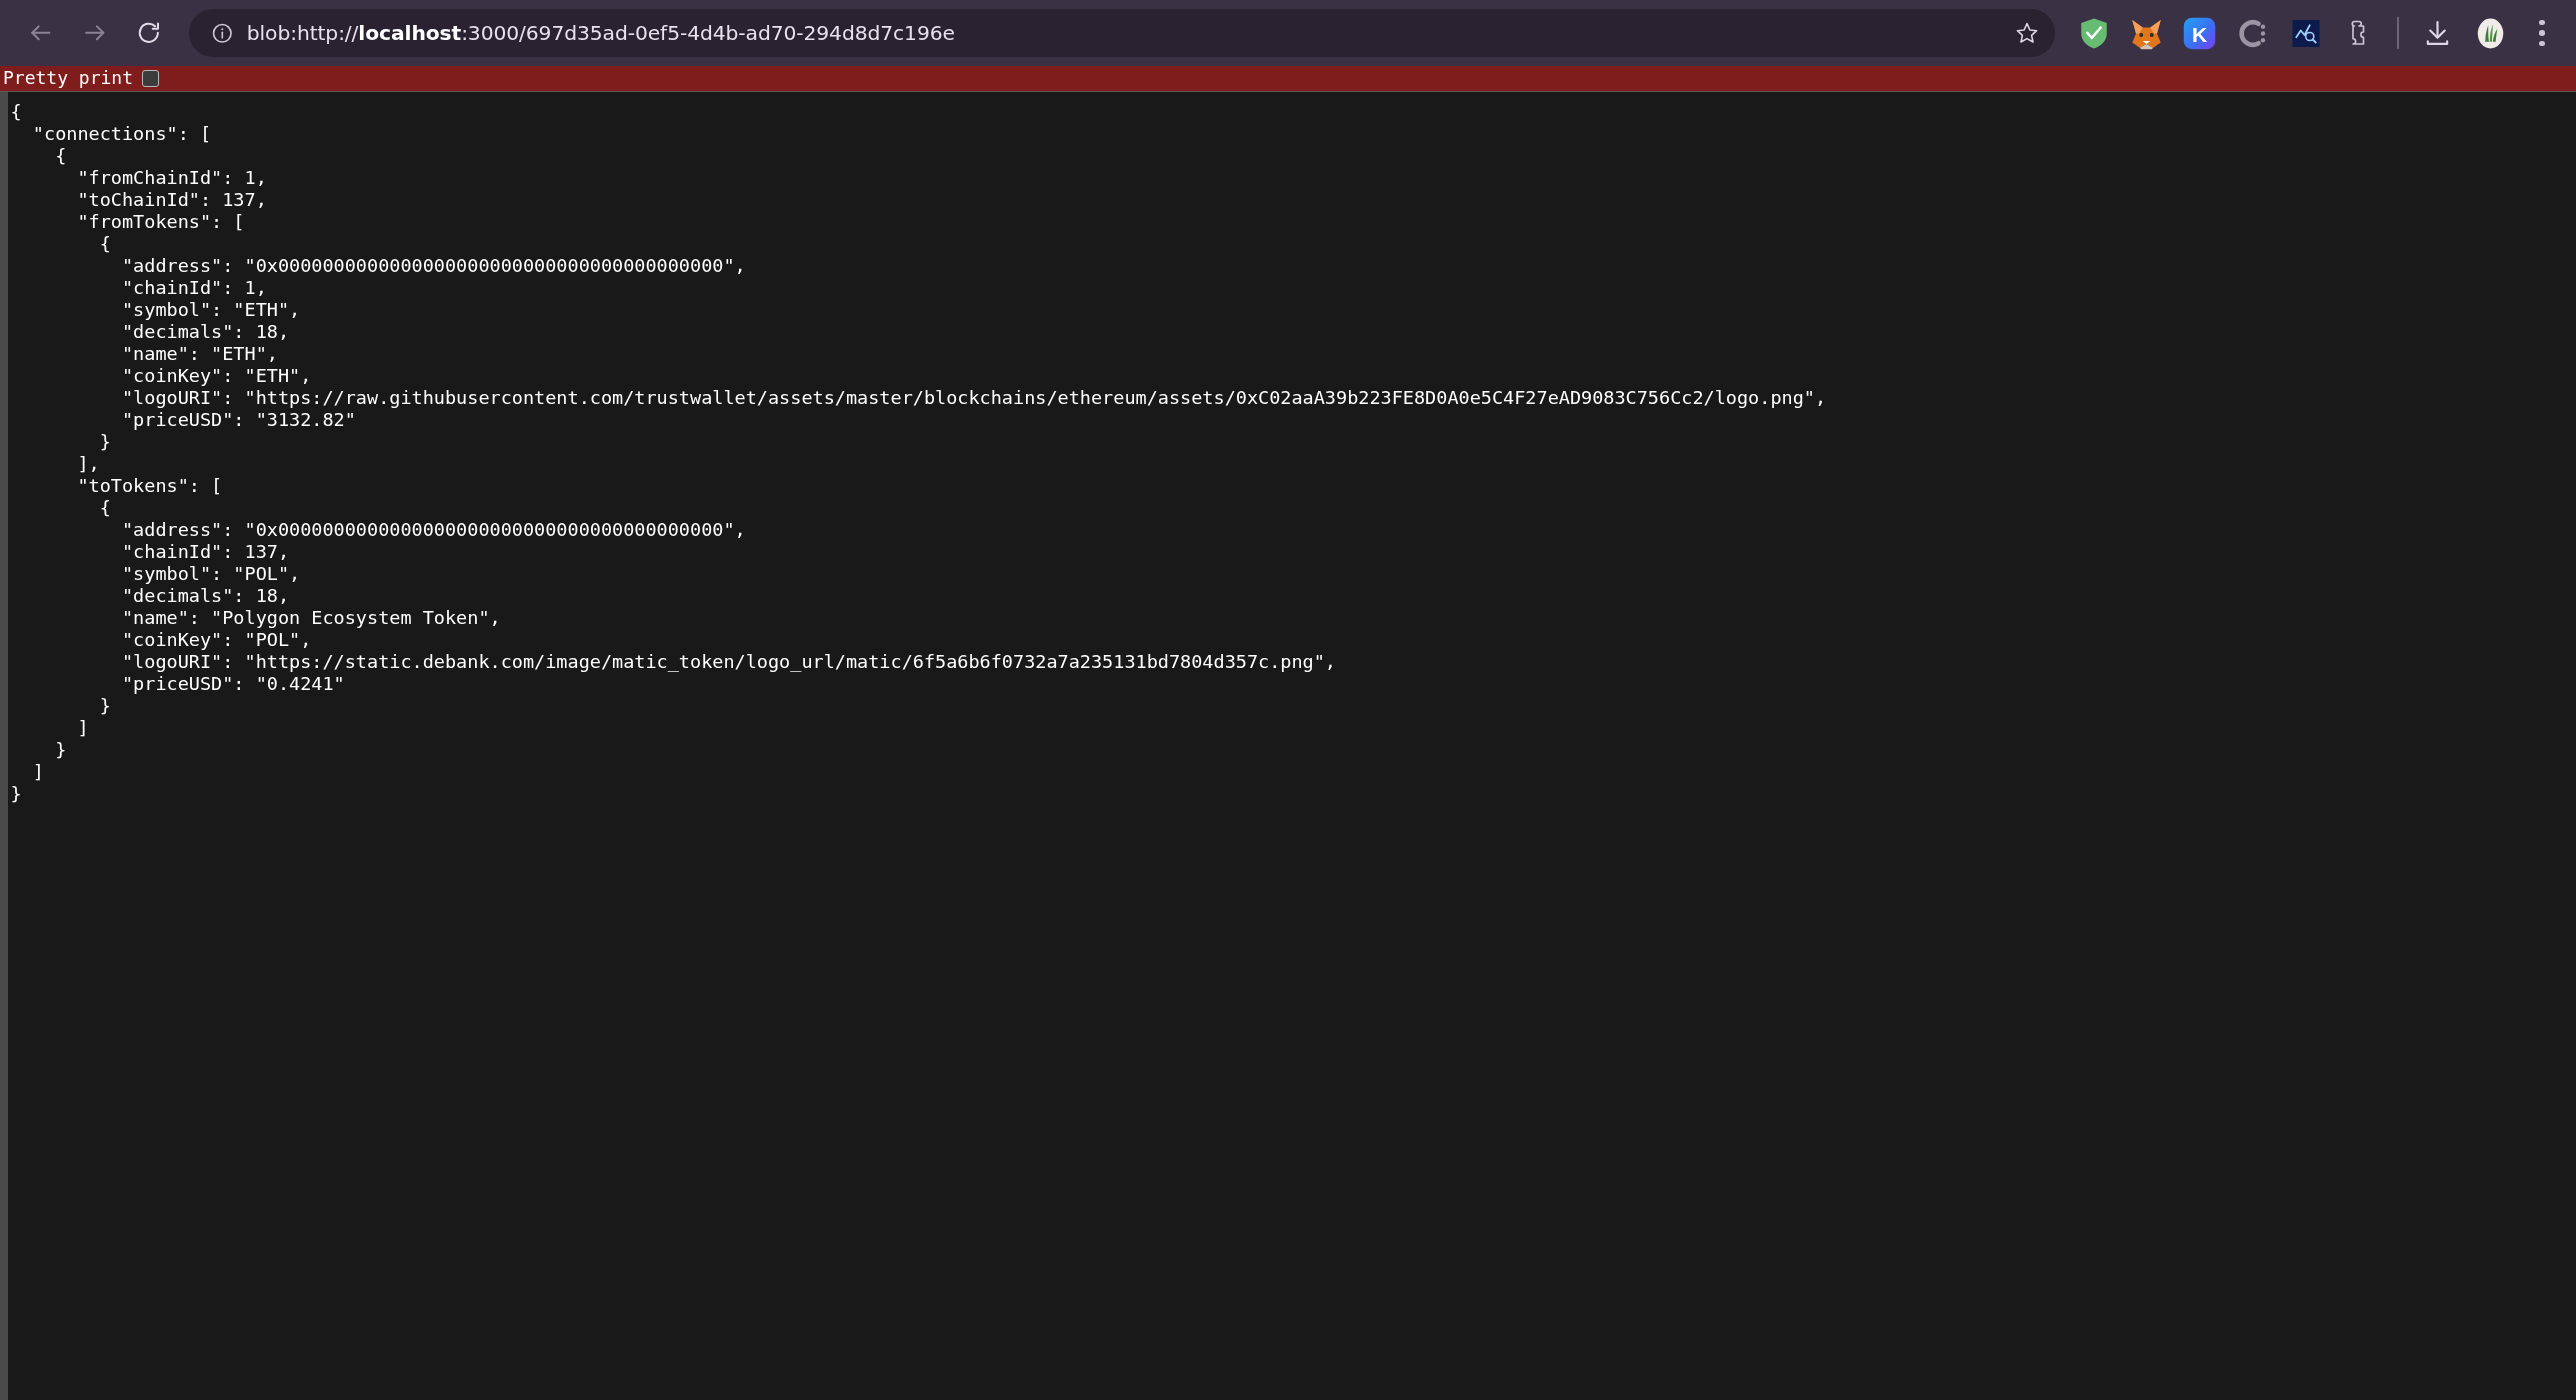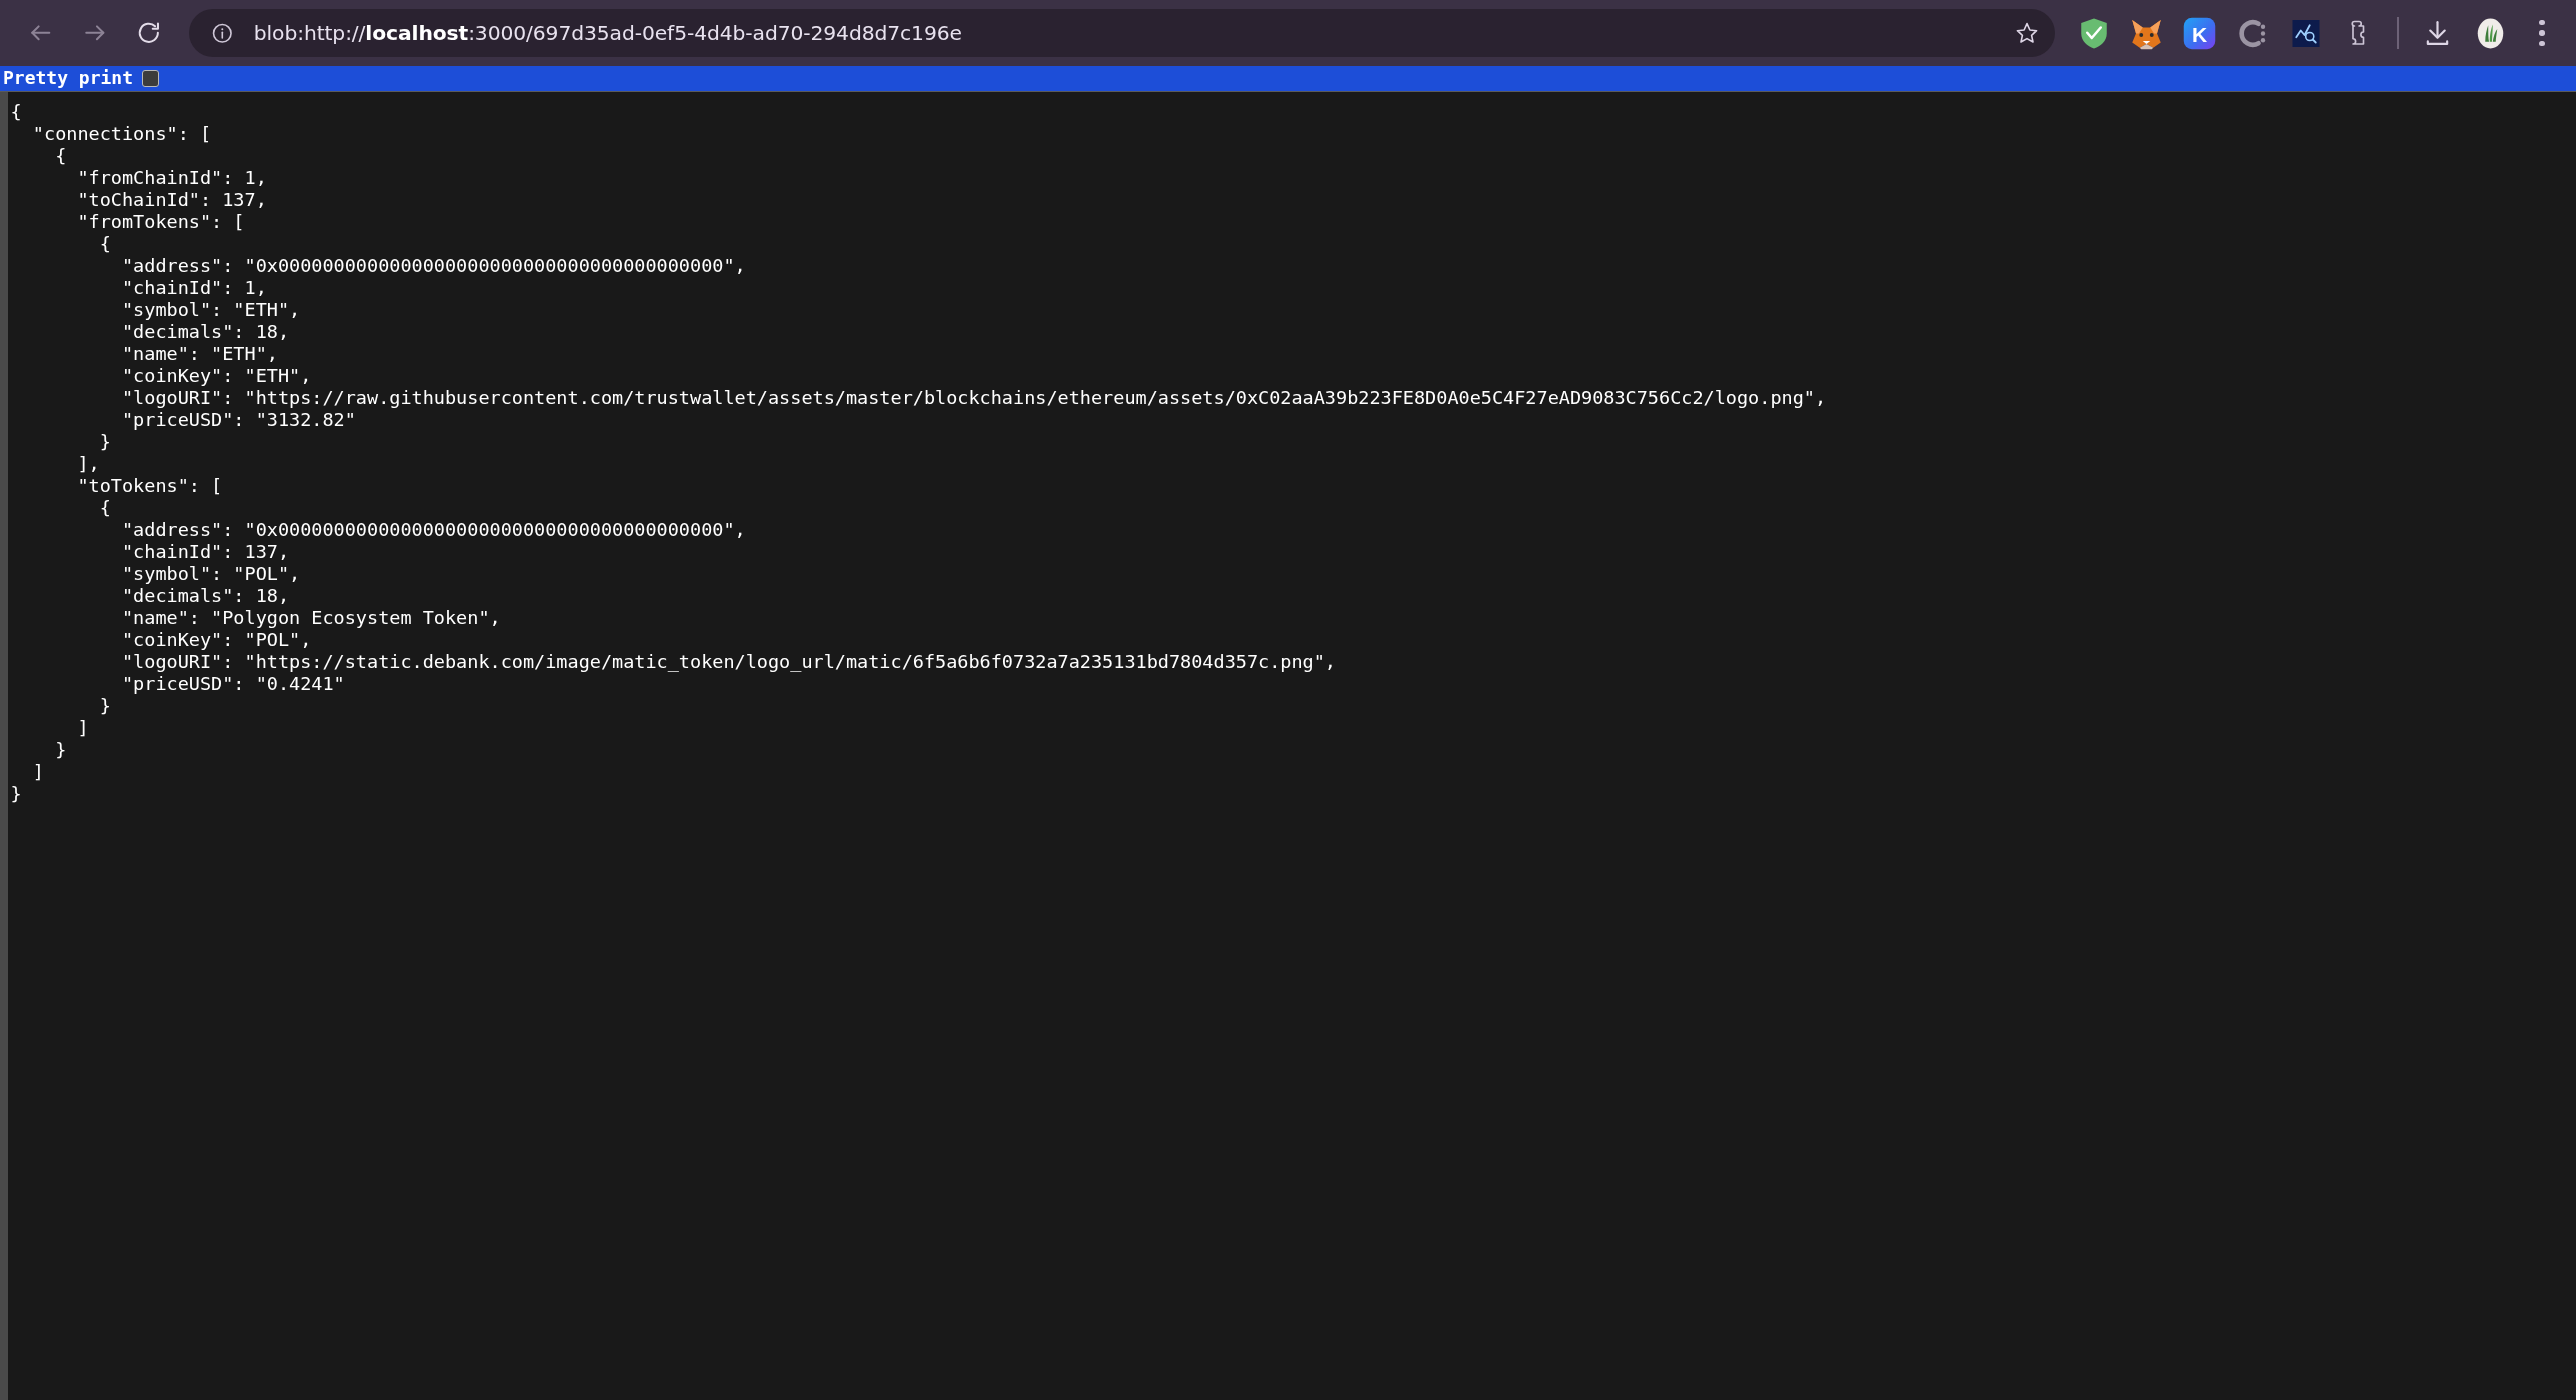--- a/index.html
+++ b/index.html
@@ -46,21 +46,21 @@
     width: 33px; height: 33px;
     border-radius: 50%;
     display: flex; align-items: center; justify-content: center;
     flex: 0 0 auto;
   }
   .omnibox-url {
     font-family: "DejaVu Sans", sans-serif;
     font-size: 20.3px;
     color: #e8e2ef;
     letter-spacing: -0.1px;
-    margin-left: 15px;
+    margin-left: 8px;
     white-space: nowrap;
     overflow: hidden;
     text-overflow: ellipsis;
     flex: 1 1 auto;
   }
   .omnibox-url .host { color: #ffffff; font-weight: 700; }
   .star-btn {
     width: 48px; height: 48px;
     flex: 0 0 auto;
     display: flex; align-items: center; justify-content: center;
@@ -95,26 +95,25 @@
   }
   .menu-dots i {
     display: block; width: 5.3px; height: 5.3px;
     border-radius: 50%; background: #cdc5d6;
   }
 
   
   .pretty-bar {
     height: 25.6px;
     width: 100%;
-    background: #1d4ed8;
+    background: #7f1d1d;
     display: flex;
     align-items: center;
     padding-left: 3px;
     border-bottom: 0.8px solid #5a5a5a;
-    font-weight: bold;
   }
   .pretty-label {
     font-family: "DejaVu Sans Mono", monospace;
     font-size: 18px;
     color: #ffffff;
     line-height: 1;
     letter-spacing: 0px;
   }
   .pretty-checkbox {
     width: 16.6px; height: 16.6px;

